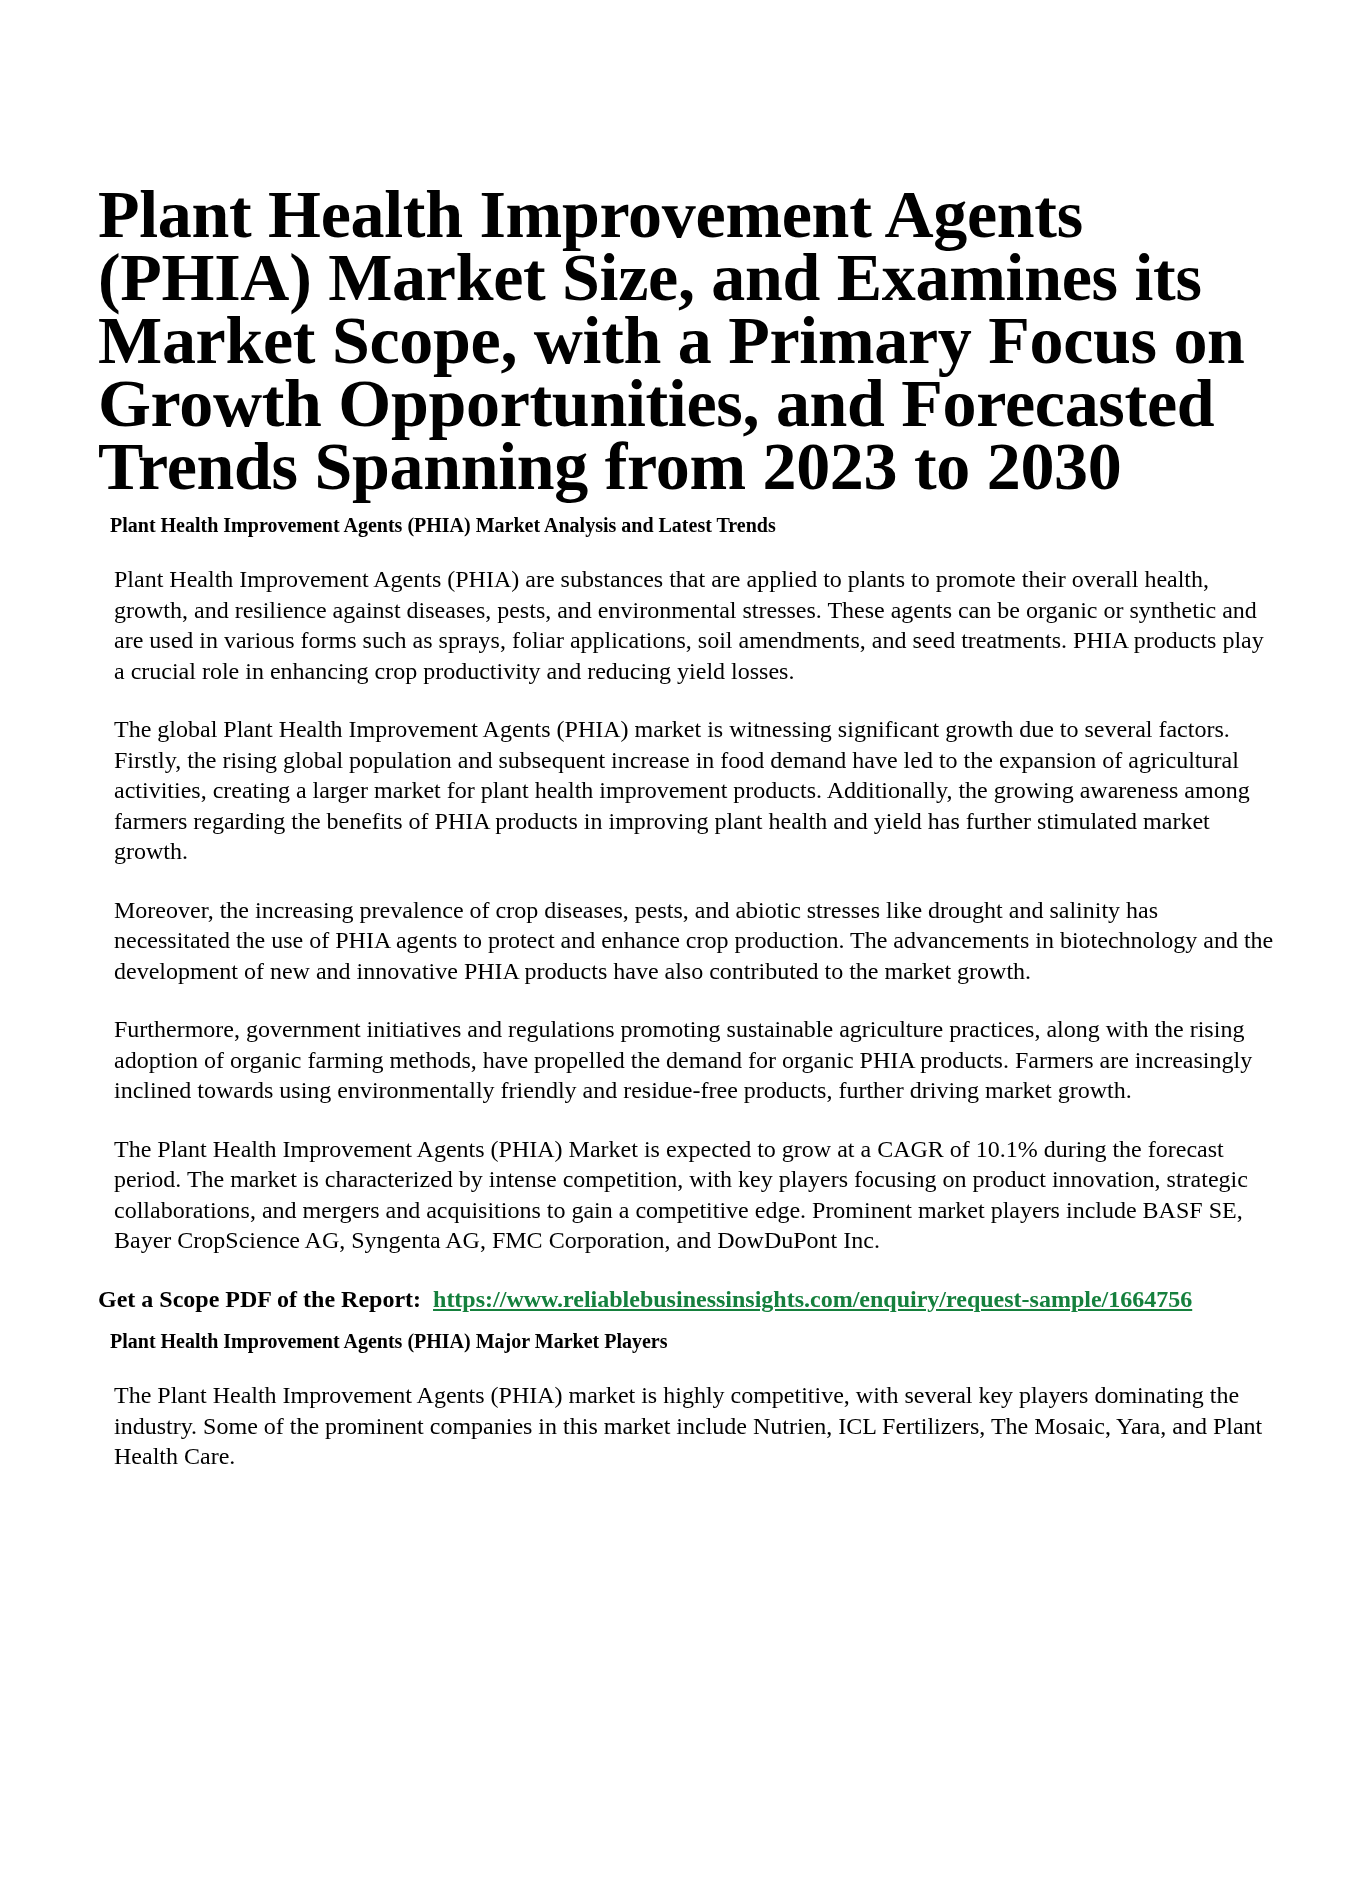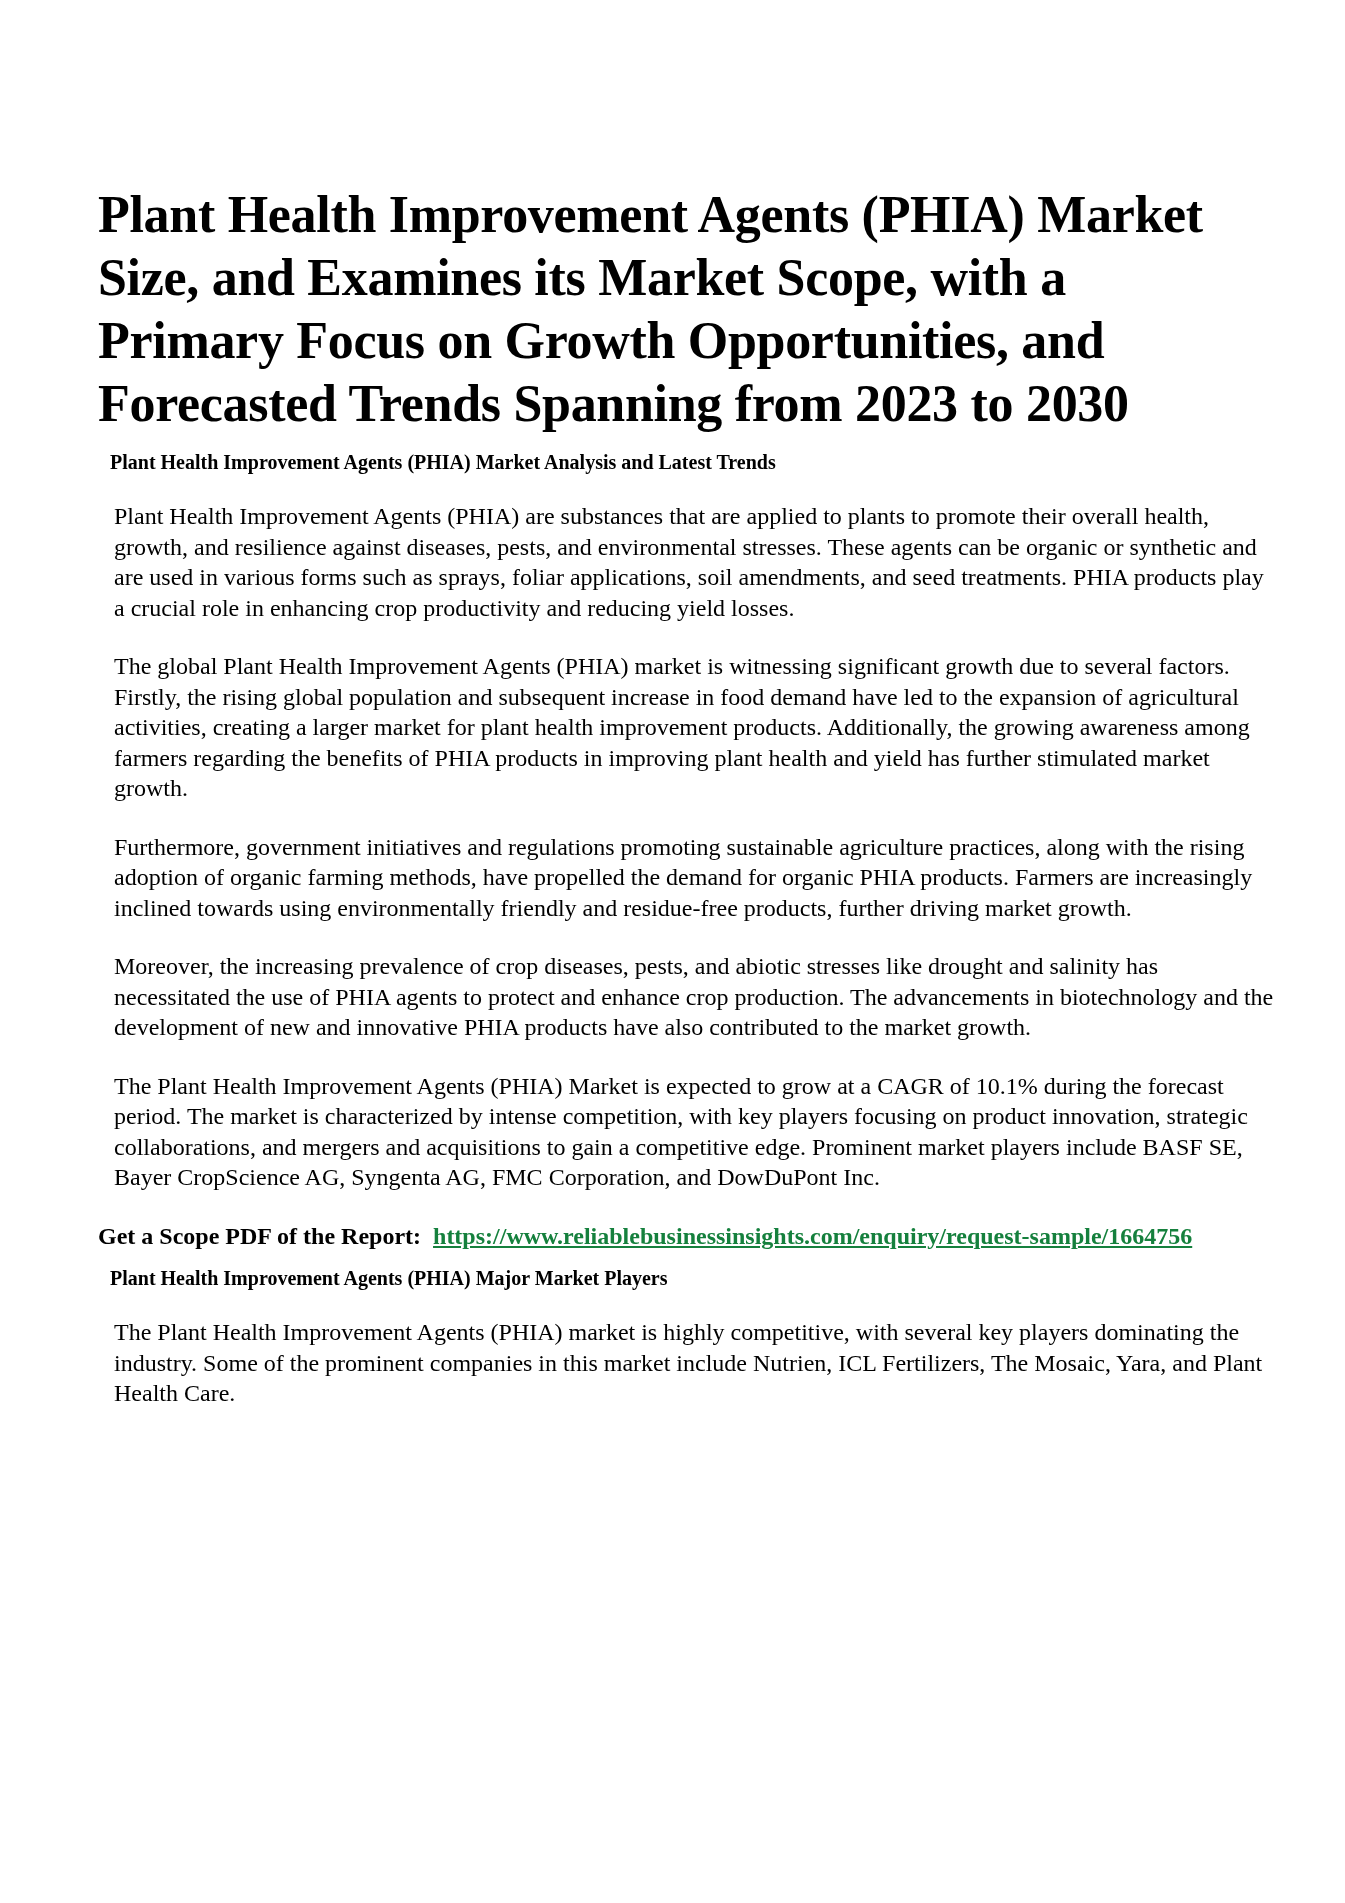--- a/index.html
+++ b/index.html
@@ -12,21 +12,21 @@
       color: #000000;
     }
     .page {
       position: absolute;
       left: 98px;
       top: 183px;
       width: 1160px;
     }
     h1.title {
       margin: 0;
-      font-size: 52px;
+      font-size: 68px;
       line-height: 63px;
       font-weight: bold;
       letter-spacing: -0.3px;
       width: 1160px;
     }
     h2.section-heading {
       margin: 12px;
       font-size: 20px;
       line-height: 30px;
       font-weight: bold;
@@ -57,22 +57,22 @@
 </head>
 <body>
 
 <div class="page">
   <h1 class="title">Plant Health Improvement Agents (PHIA) Market Size, and Examines its Market Scope, with a Primary Focus on Growth Opportunities, and Forecasted Trends Spanning from 2023 to 2030</h1>
 
   <h2 class="section-heading h-analysis">Plant Health Improvement Agents (PHIA) Market Analysis and Latest Trends</h2>
 
   <p class="body-paragraph p1">Plant Health Improvement Agents (PHIA) are substances that are applied to plants to promote their overall health, growth, and resilience against diseases, pests, and environmental stresses. These agents can be organic or synthetic and are used in various forms such as sprays, foliar applications, soil amendments, and seed treatments. PHIA products play a crucial role in enhancing crop productivity and reducing yield losses.</p>
   <p class="body-paragraph pgap">The global Plant Health Improvement Agents (PHIA) market is witnessing significant growth due to several factors. Firstly, the rising global population and subsequent increase in food demand have led to the expansion of agricultural activities, creating a larger market for plant health improvement products. Additionally, the growing awareness among farmers regarding the benefits of PHIA products in improving plant health and yield has further stimulated market growth.</p>
+  <p class="body-paragraph pgap">Moreover, the increasing prevalence of crop diseases, pests, and abiotic stresses like drought and salinity has necessitated the use of PHIA agents to protect and enhance crop production. The advancements in biotechnology and the development of new and innovative PHIA products have also contributed to the market growth.</p>
   <p class="body-paragraph pgap">Furthermore, government initiatives and regulations promoting sustainable agriculture practices, along with the rising adoption of organic farming methods, have propelled the demand for organic PHIA products. Farmers are increasingly inclined towards using environmentally friendly and residue-free products, further driving market growth.</p>
-  <p class="body-paragraph pgap">Moreover, the increasing prevalence of crop diseases, pests, and abiotic stresses like drought and salinity has necessitated the use of PHIA agents to protect and enhance crop production. The advancements in biotechnology and the development of new and innovative PHIA products have also contributed to the market growth.</p>
   <p class="body-paragraph pgap">The Plant Health Improvement Agents (PHIA) Market is expected to grow at a CAGR of 10.1% during the forecast period. The market is characterized by intense competition, with key players focusing on product innovation, strategic collaborations, and mergers and acquisitions to gain a competitive edge. Prominent market players include BASF SE, Bayer CropScience AG, Syngenta AG, FMC Corporation, and DowDuPont Inc.</p>
 
   <div class="sample-line">
     <span class="sample-label">Get a Scope PDF of the Report:</span>&nbsp;
     <a class="sample-link" href="#">https://www.reliablebusinessinsights.com/enquiry/request-sample/1664756</a>
   </div>
 
   <h2 class="section-heading h-players">Plant Health Improvement Agents (PHIA) Major Market Players</h2>
 
   <p class="body-paragraph p1">The Plant Health Improvement Agents (PHIA) market is highly competitive, with several key players dominating the industry. Some of the prominent companies in this market include Nutrien, ICL Fertilizers, The Mosaic, Yara, and Plant Health Care.</p>

